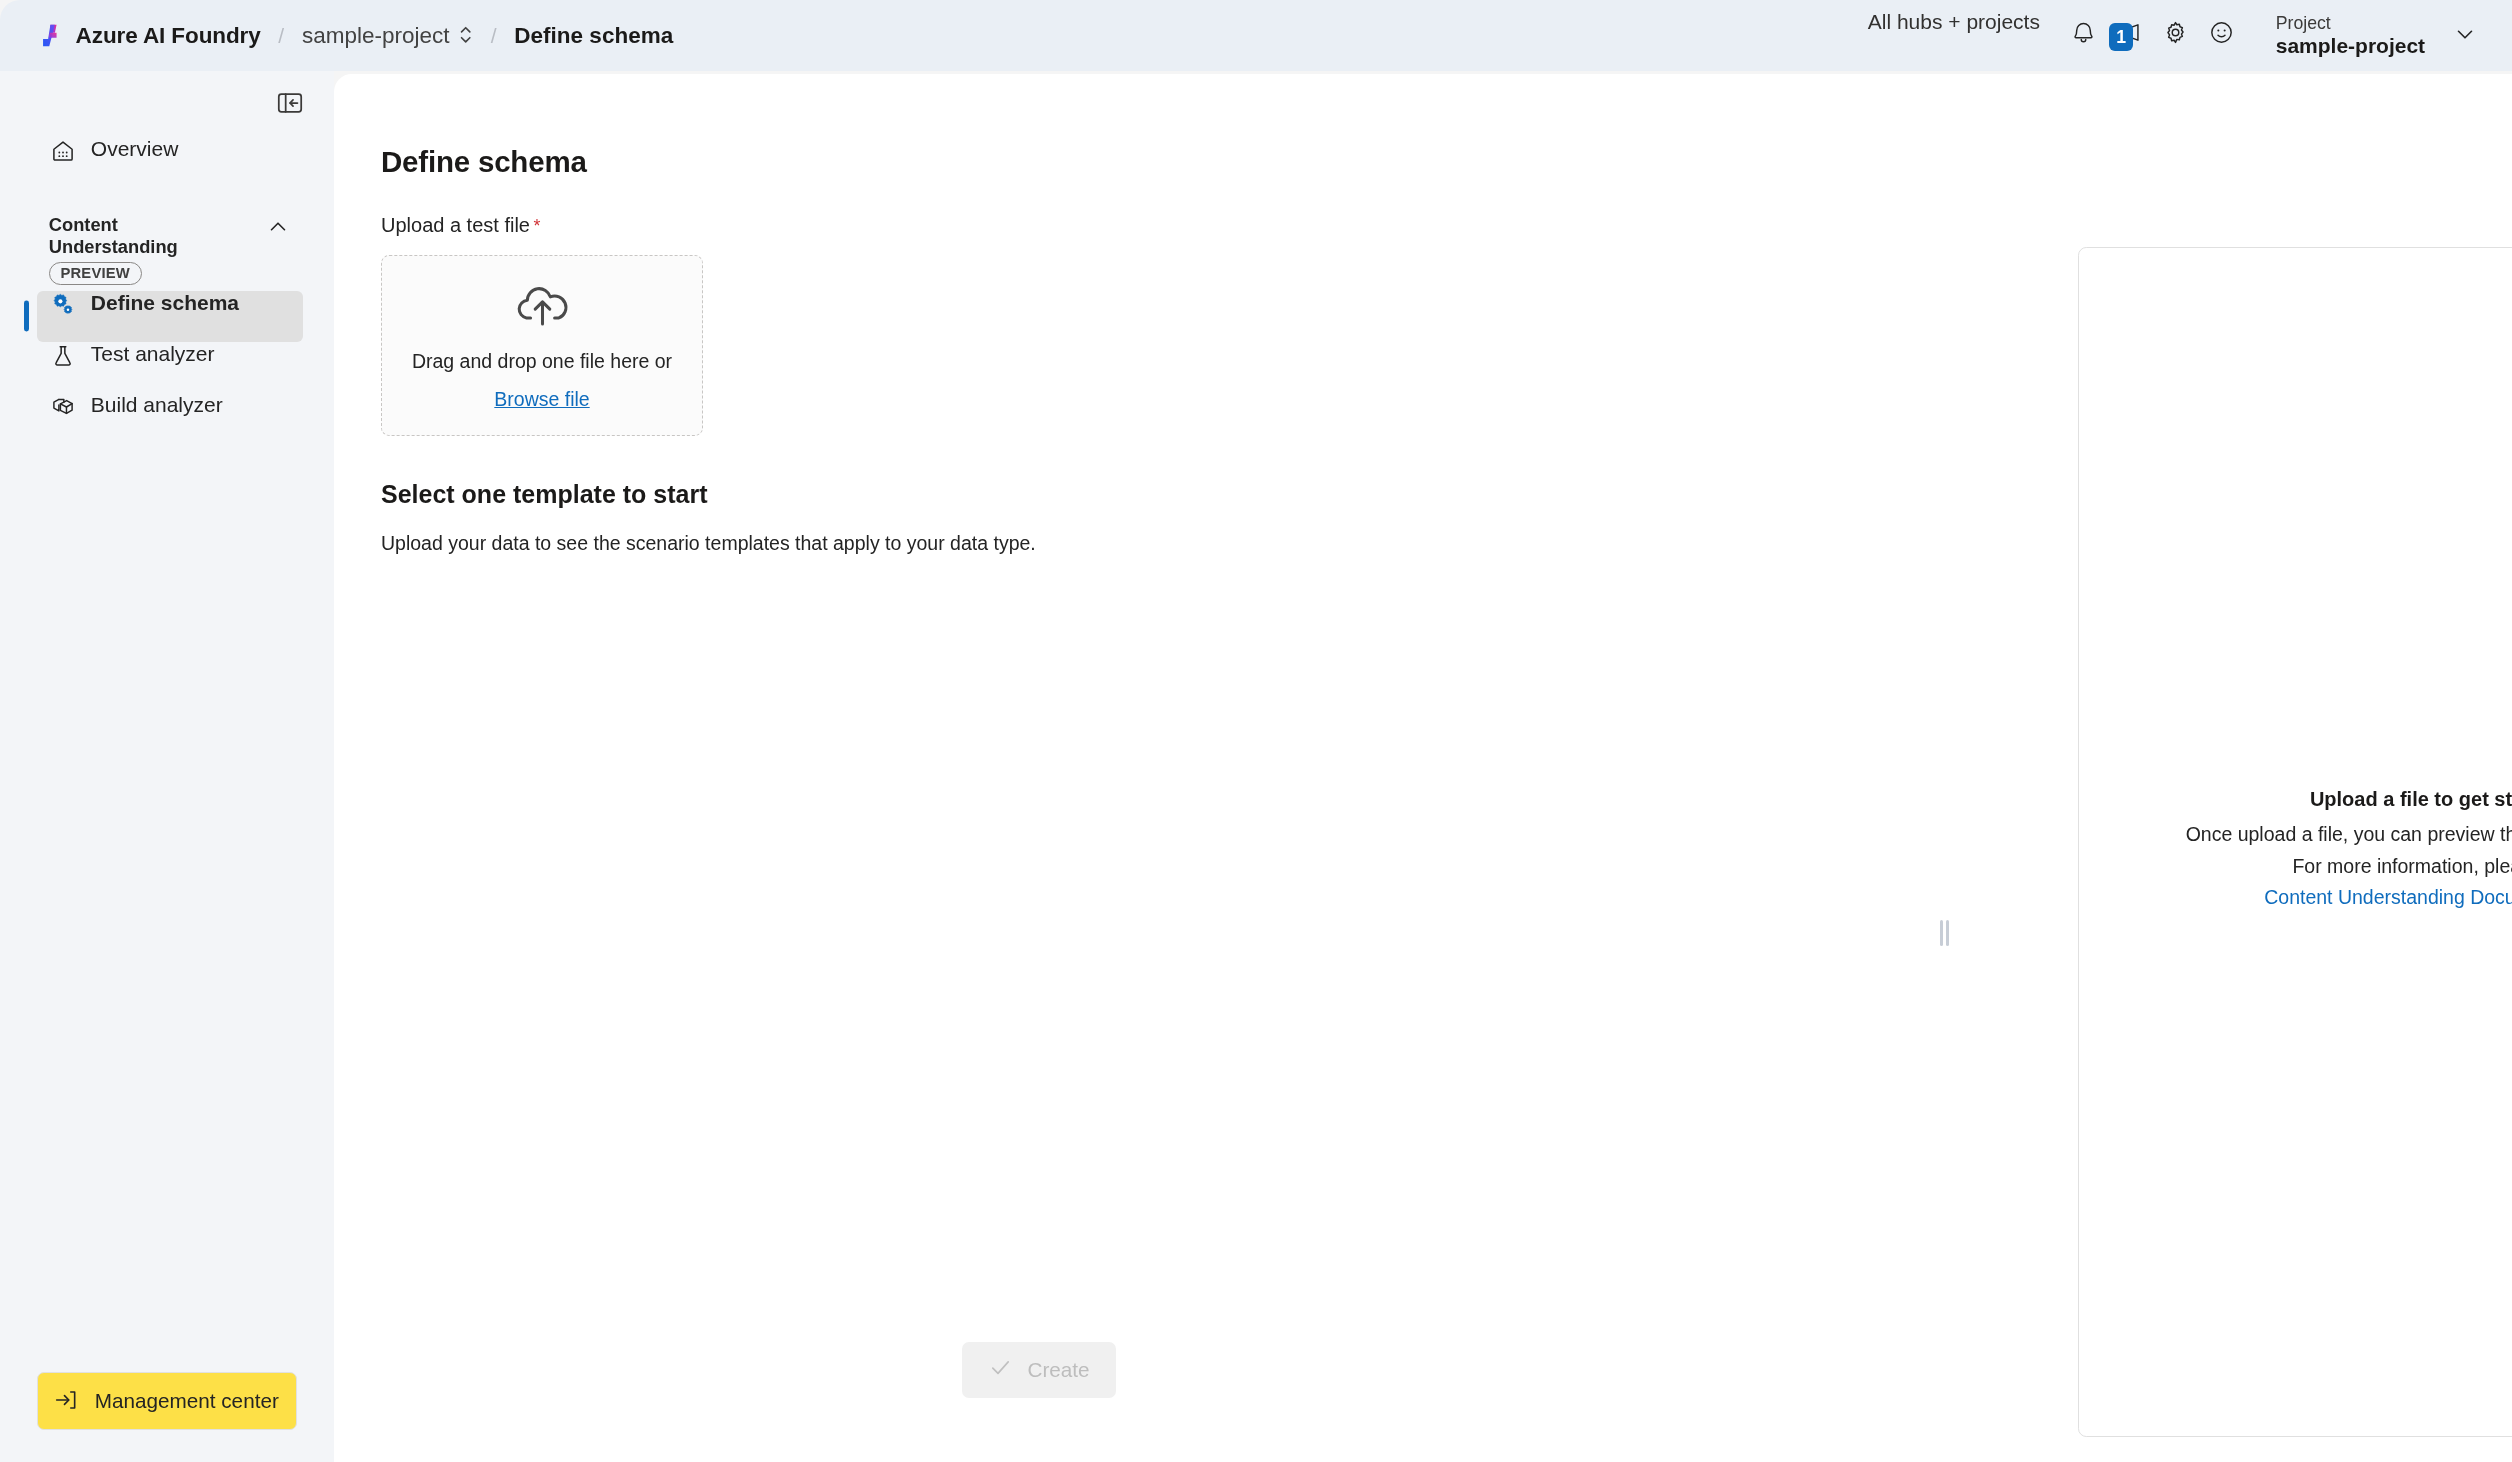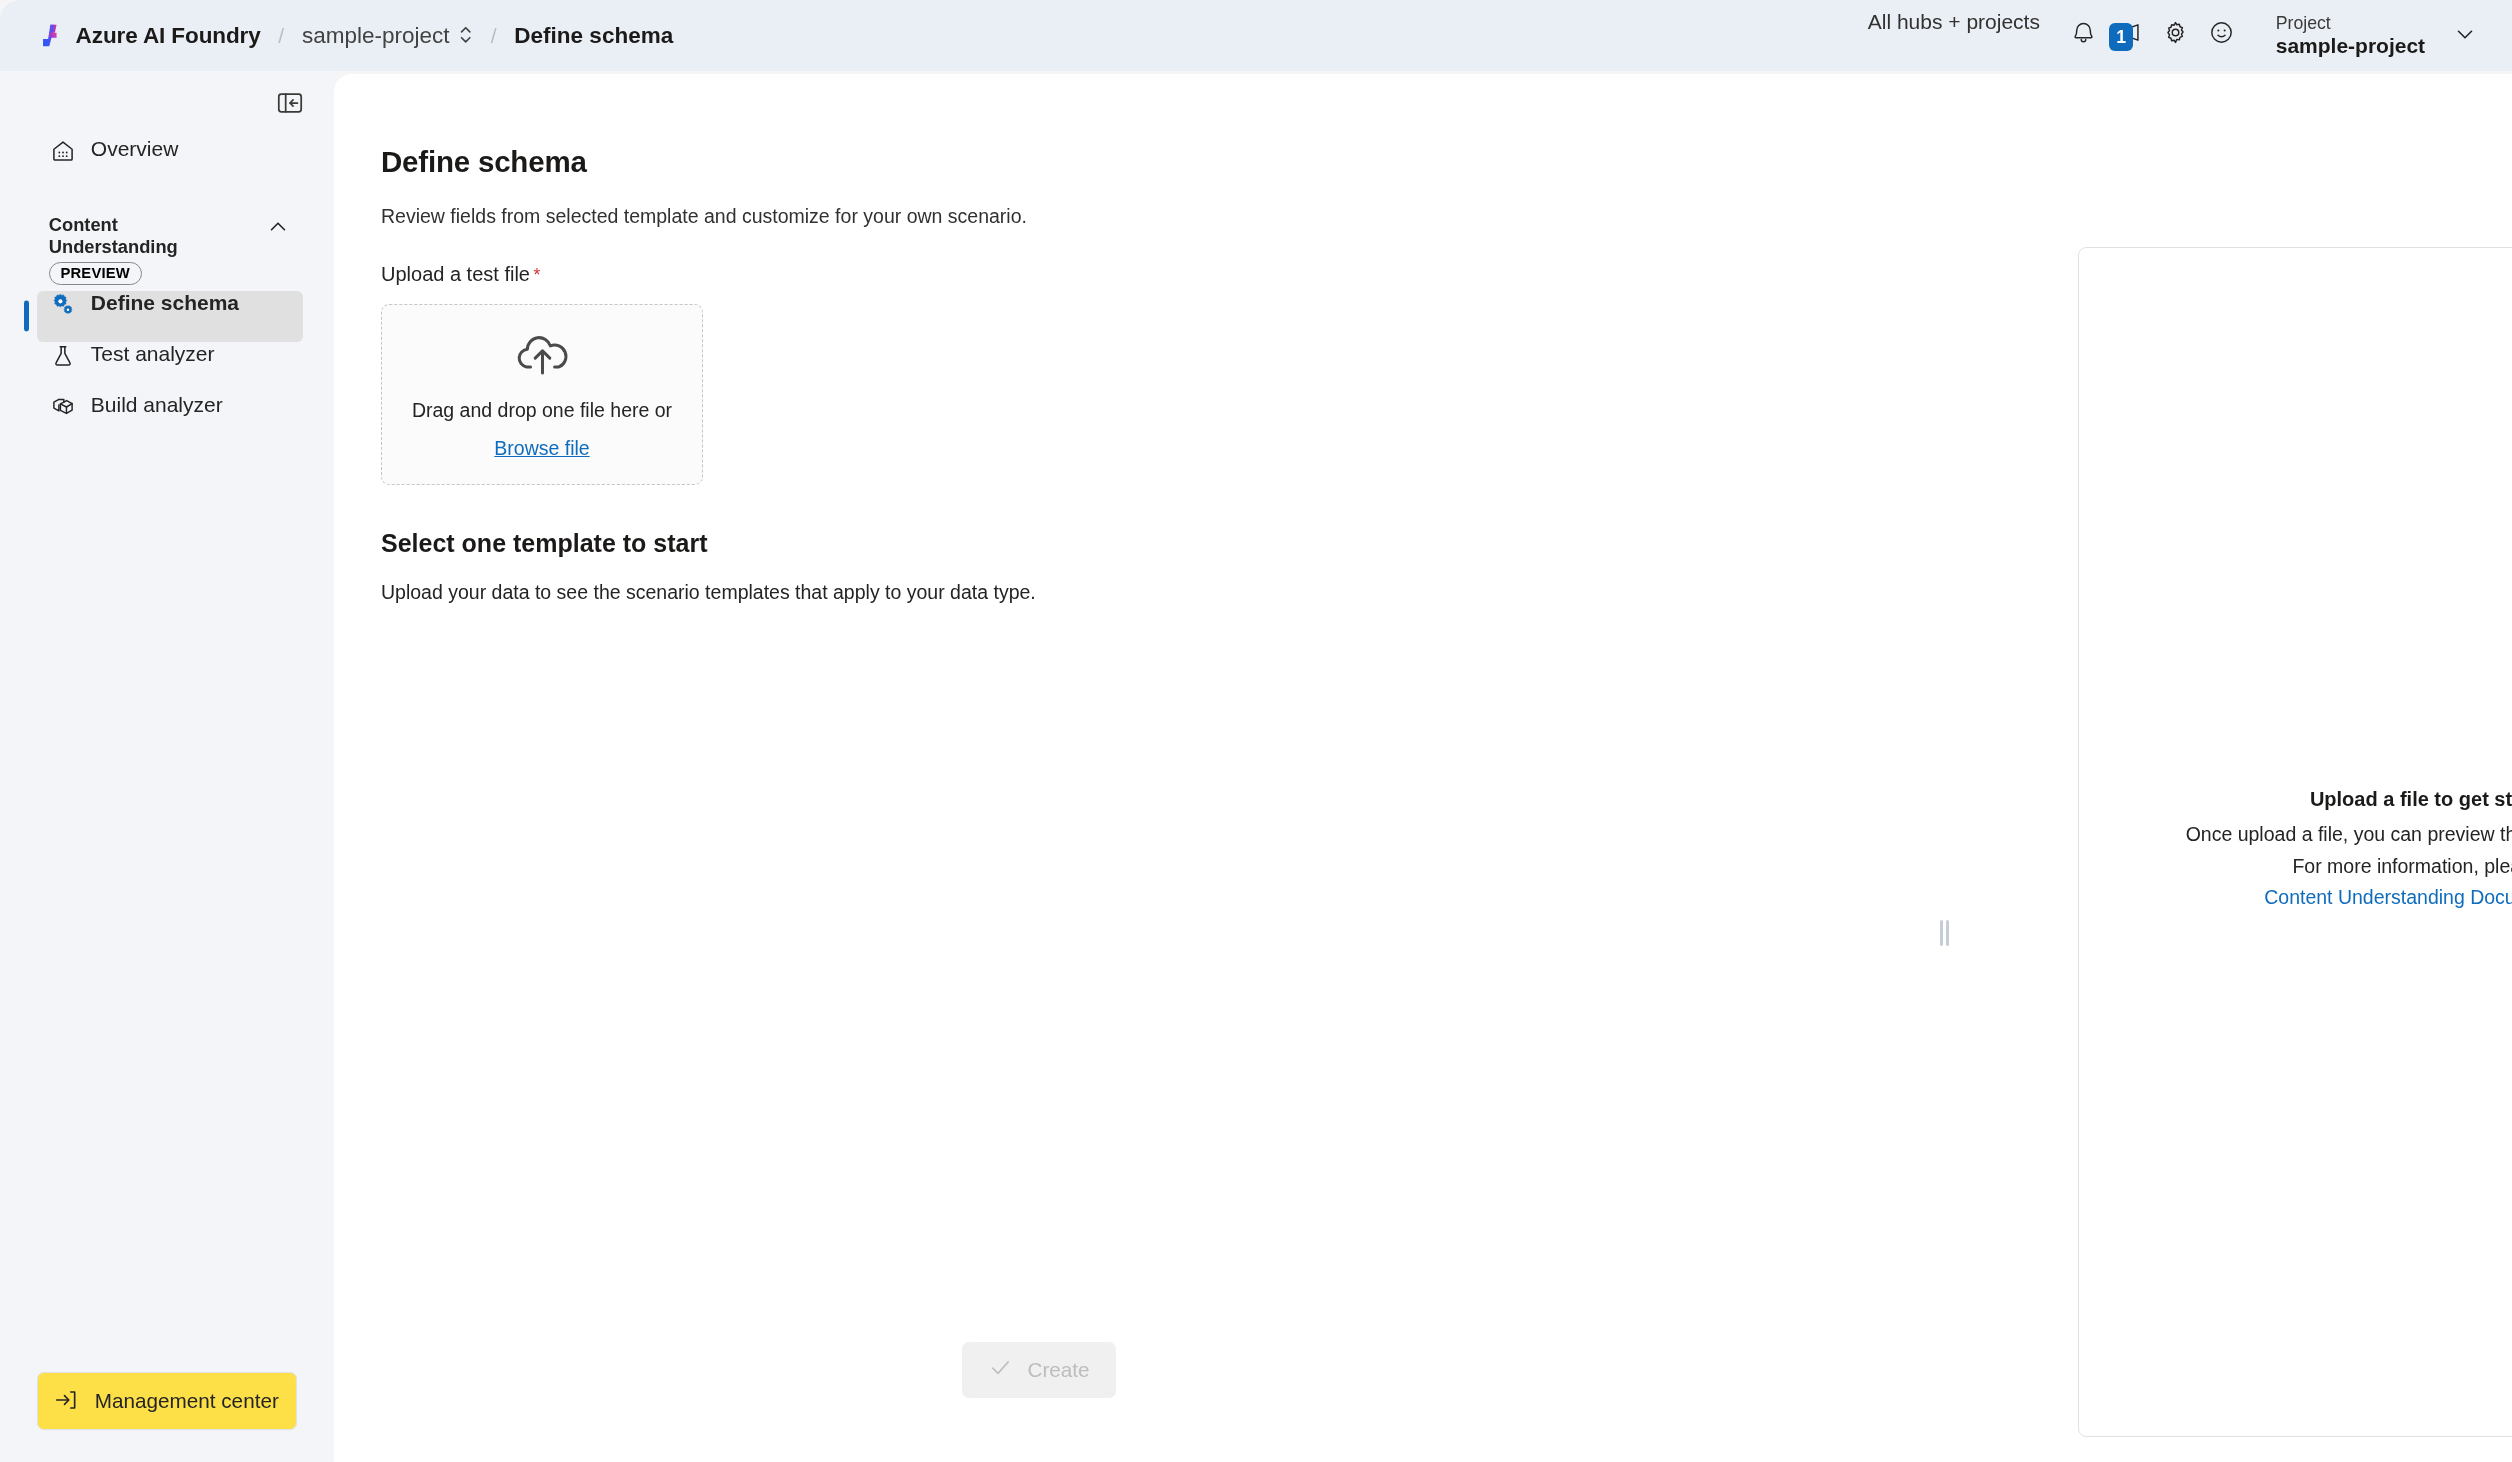--- a/index.html
+++ b/index.html
@@ -206,21 +206,21 @@
   }
   #group-chevron { width: 26px; height: 26px; flex-shrink: 0; margin-bottom: 3.5px; }
   .preview-badge {
     display: inline-block;
     margin-top: 3.5px;
     border: 1.2px solid #8a8886;
     border-radius: 590px;
     padding: 1.8px 10.6px 3px;
     font-size: 14.8px;
     font-weight: 600;
-    color: #000000;
+    color: #404040;
     letter-spacing: 0.2px;
   }
 
   #sidebar-spacer { flex: 1; }
 
   #management-center {
     display: flex;
     align-items: center;
     gap: 15.4px;
     margin: 0 37px 32px 37px;
@@ -596,21 +596,20 @@
       </span>
       <span class="mc-label">Management center</span>
     </div>
   </div>
 
   <div id="main-card">
     <div id="main-inner">
 
       <div id="left-pane">
         <h1 id="page-title">Define schema</h1>
-        <p id="page-subtitle">Review fields from selected template and customize for your own scenario.</p>
 
         <div class="section-label">
           <span>Upload a test file</span><span class="req-asterisk">*</span>
         </div>
 
         <div id="dropzone">
           <span id="dropzone-icon">
             <svg width="57" height="43" viewBox="0 0 32 24" fill="none" stroke="#4a4a4a" stroke-width="1.7" stroke-linecap="round" stroke-linejoin="round">
               <path d="M9.3 18.4 H7.0 A5.0 5.0 0 0 1 7.5 8.5 A6.6 6.6 0 0 1 20.4 6.6 A4.9 4.9 0 0 1 25.2 18.4 H22.8"></path>
               <path d="M16.0 21.8 L16.0 9.6"></path>

